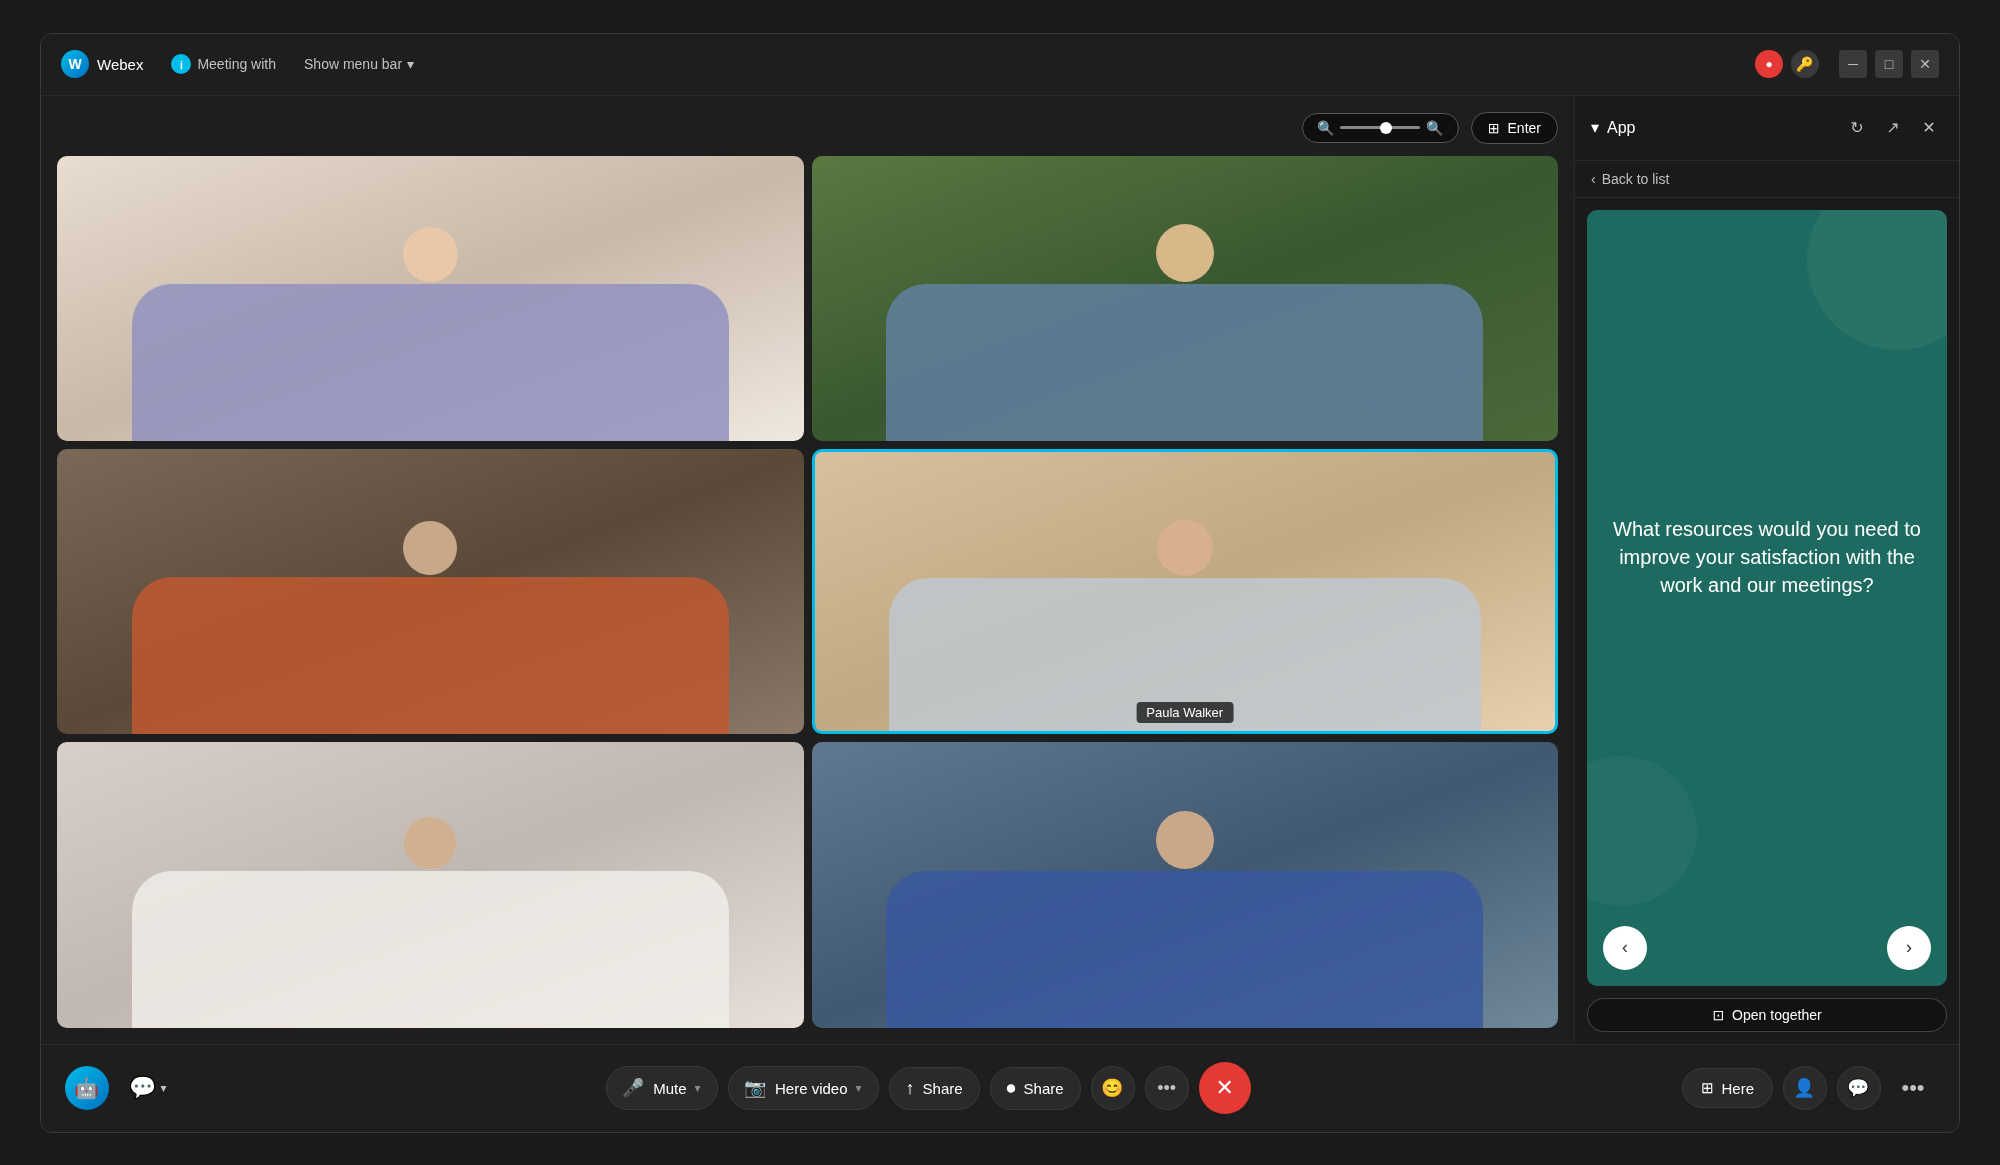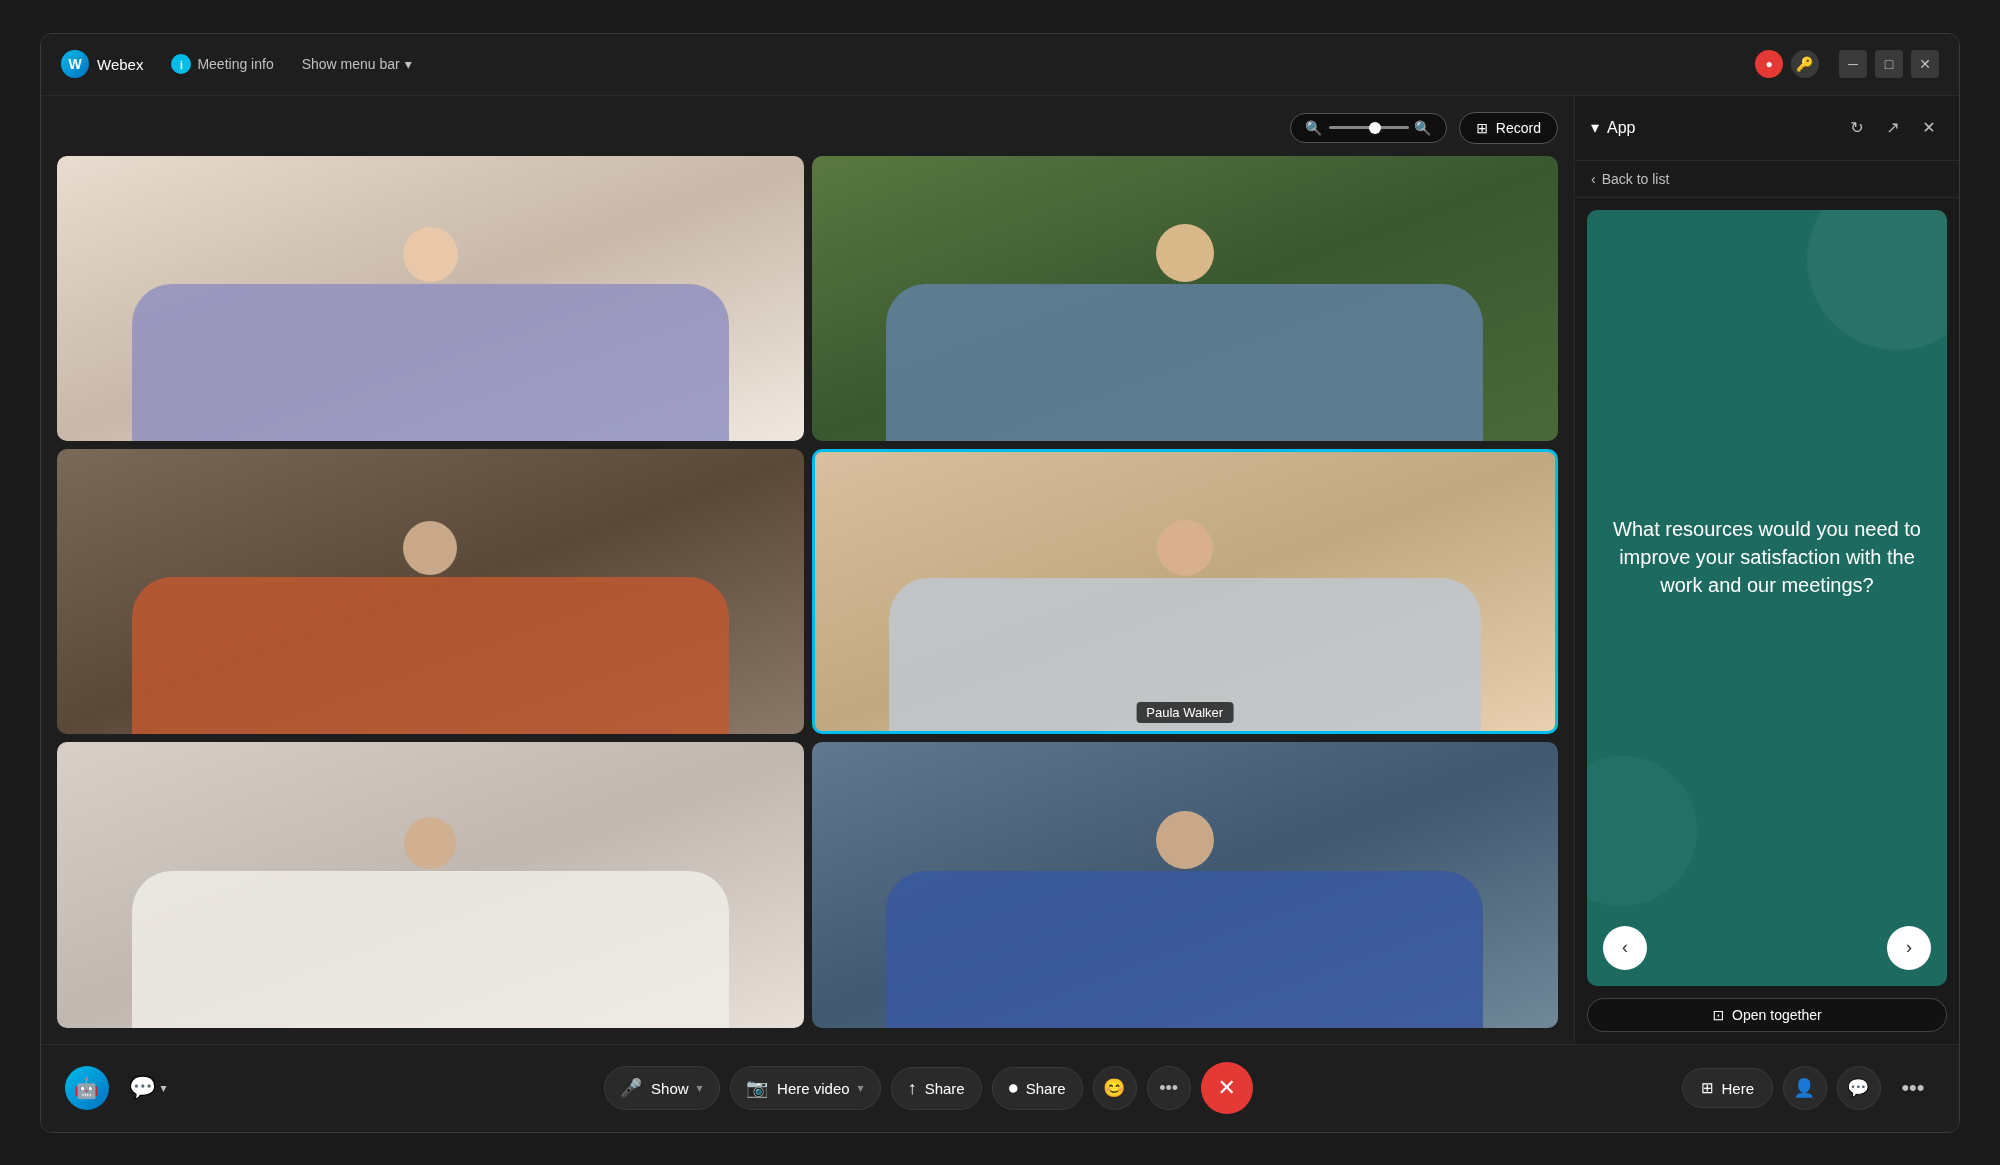--- a/index.html
+++ b/index.html
@@ -524,21 +524,21 @@
 <div class="app-window">
 
   <div class="title-bar">
     <div class="title-bar-left">
       <div class="webex-logo">
         <div class="webex-logo-icon">W</div>
         <span>Webex</span>
       </div>
       <div class="meeting-info-btn">
         <div class="meeting-info-icon">ℹ</div>
-        <span>Meeting info</span>
+        <span>Meeting with</span>
       </div>
       <div class="show-menu-bar">
         <span>Show menu bar</span>
         <span>▾</span>
       </div>
     </div>
     <div class="title-bar-right">
       <div class="title-bar-icons">
         <div class="red-dot">●</div>
         <div class="key-icon">🔑</div>
@@ -558,21 +558,21 @@
       <div class="video-toolbar">
         <div class="zoom-control">
           <span style="font-size:14px; cursor:pointer;">🔍</span>
           <div class="zoom-slider">
             <div class="zoom-slider-thumb"></div>
           </div>
           <span style="font-size:14px; cursor:pointer;">🔍</span>
         </div>
         <div class="layout-btn">
           <span>⊞</span>
-          <span>Record</span>
+          <span>Enter</span>
         </div>
       </div>
 
       <div class="video-grid">
 
         <div class="video-cell vp1">
           <div class="person-overlay">
             <div class="p-head" style="width:55px;height:55px;background:#e8c8a8;margin-bottom:2px;"></div>
             <div class="p-body" style="height:55%;background:#9090c0;opacity:0.85;"></div>
           </div>
@@ -659,21 +659,21 @@
       </div>
       <div class="chat-btn">
         <span>💬</span>
         <span style="font-size:12px;">▾</span>
       </div>
     </div>
 
     <div class="toolbar-center">
       <div class="toolbar-btn">
         <span class="toolbar-btn-icon">🎤</span>
-        <span>Show</span>
+        <span>Mute</span>
         <span class="chevron">▾</span>
       </div>
       <div class="toolbar-btn">
         <span class="toolbar-btn-icon">📷</span>
         <span>Here video</span>
         <span class="chevron">▾</span>
       </div>
       <div class="toolbar-btn">
         <span class="toolbar-btn-icon">↑</span>
         <span>Share</span>

